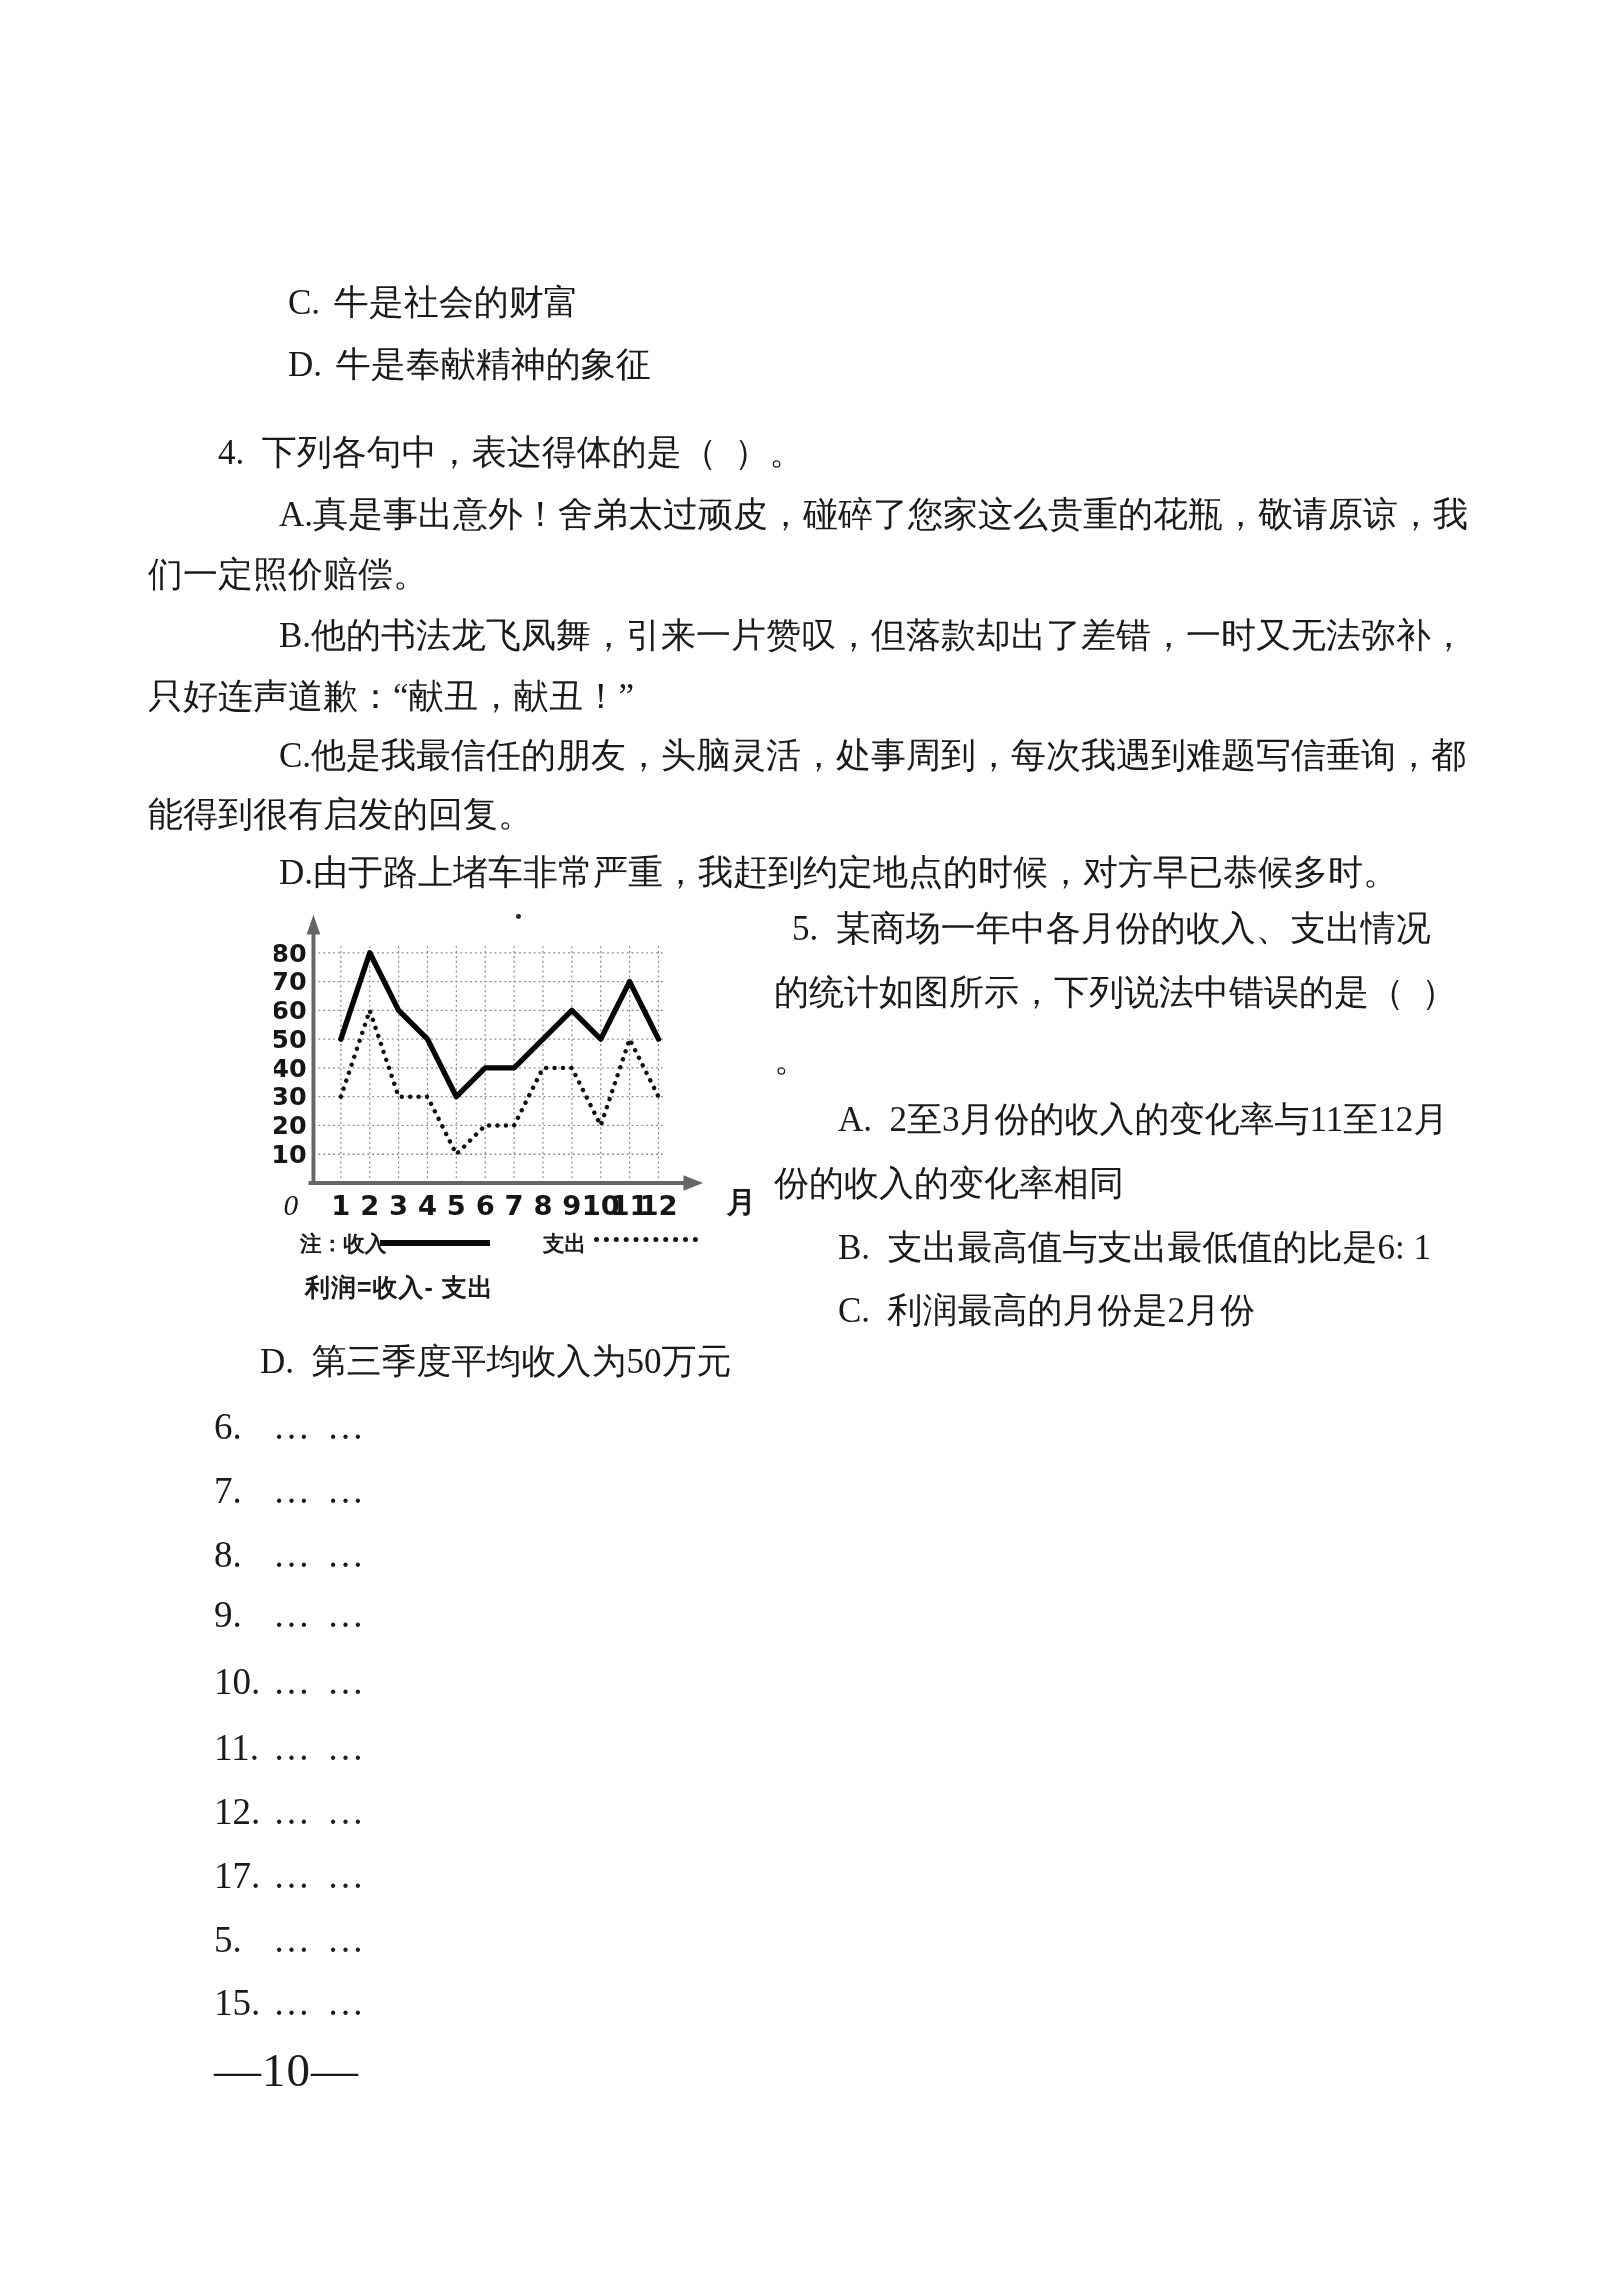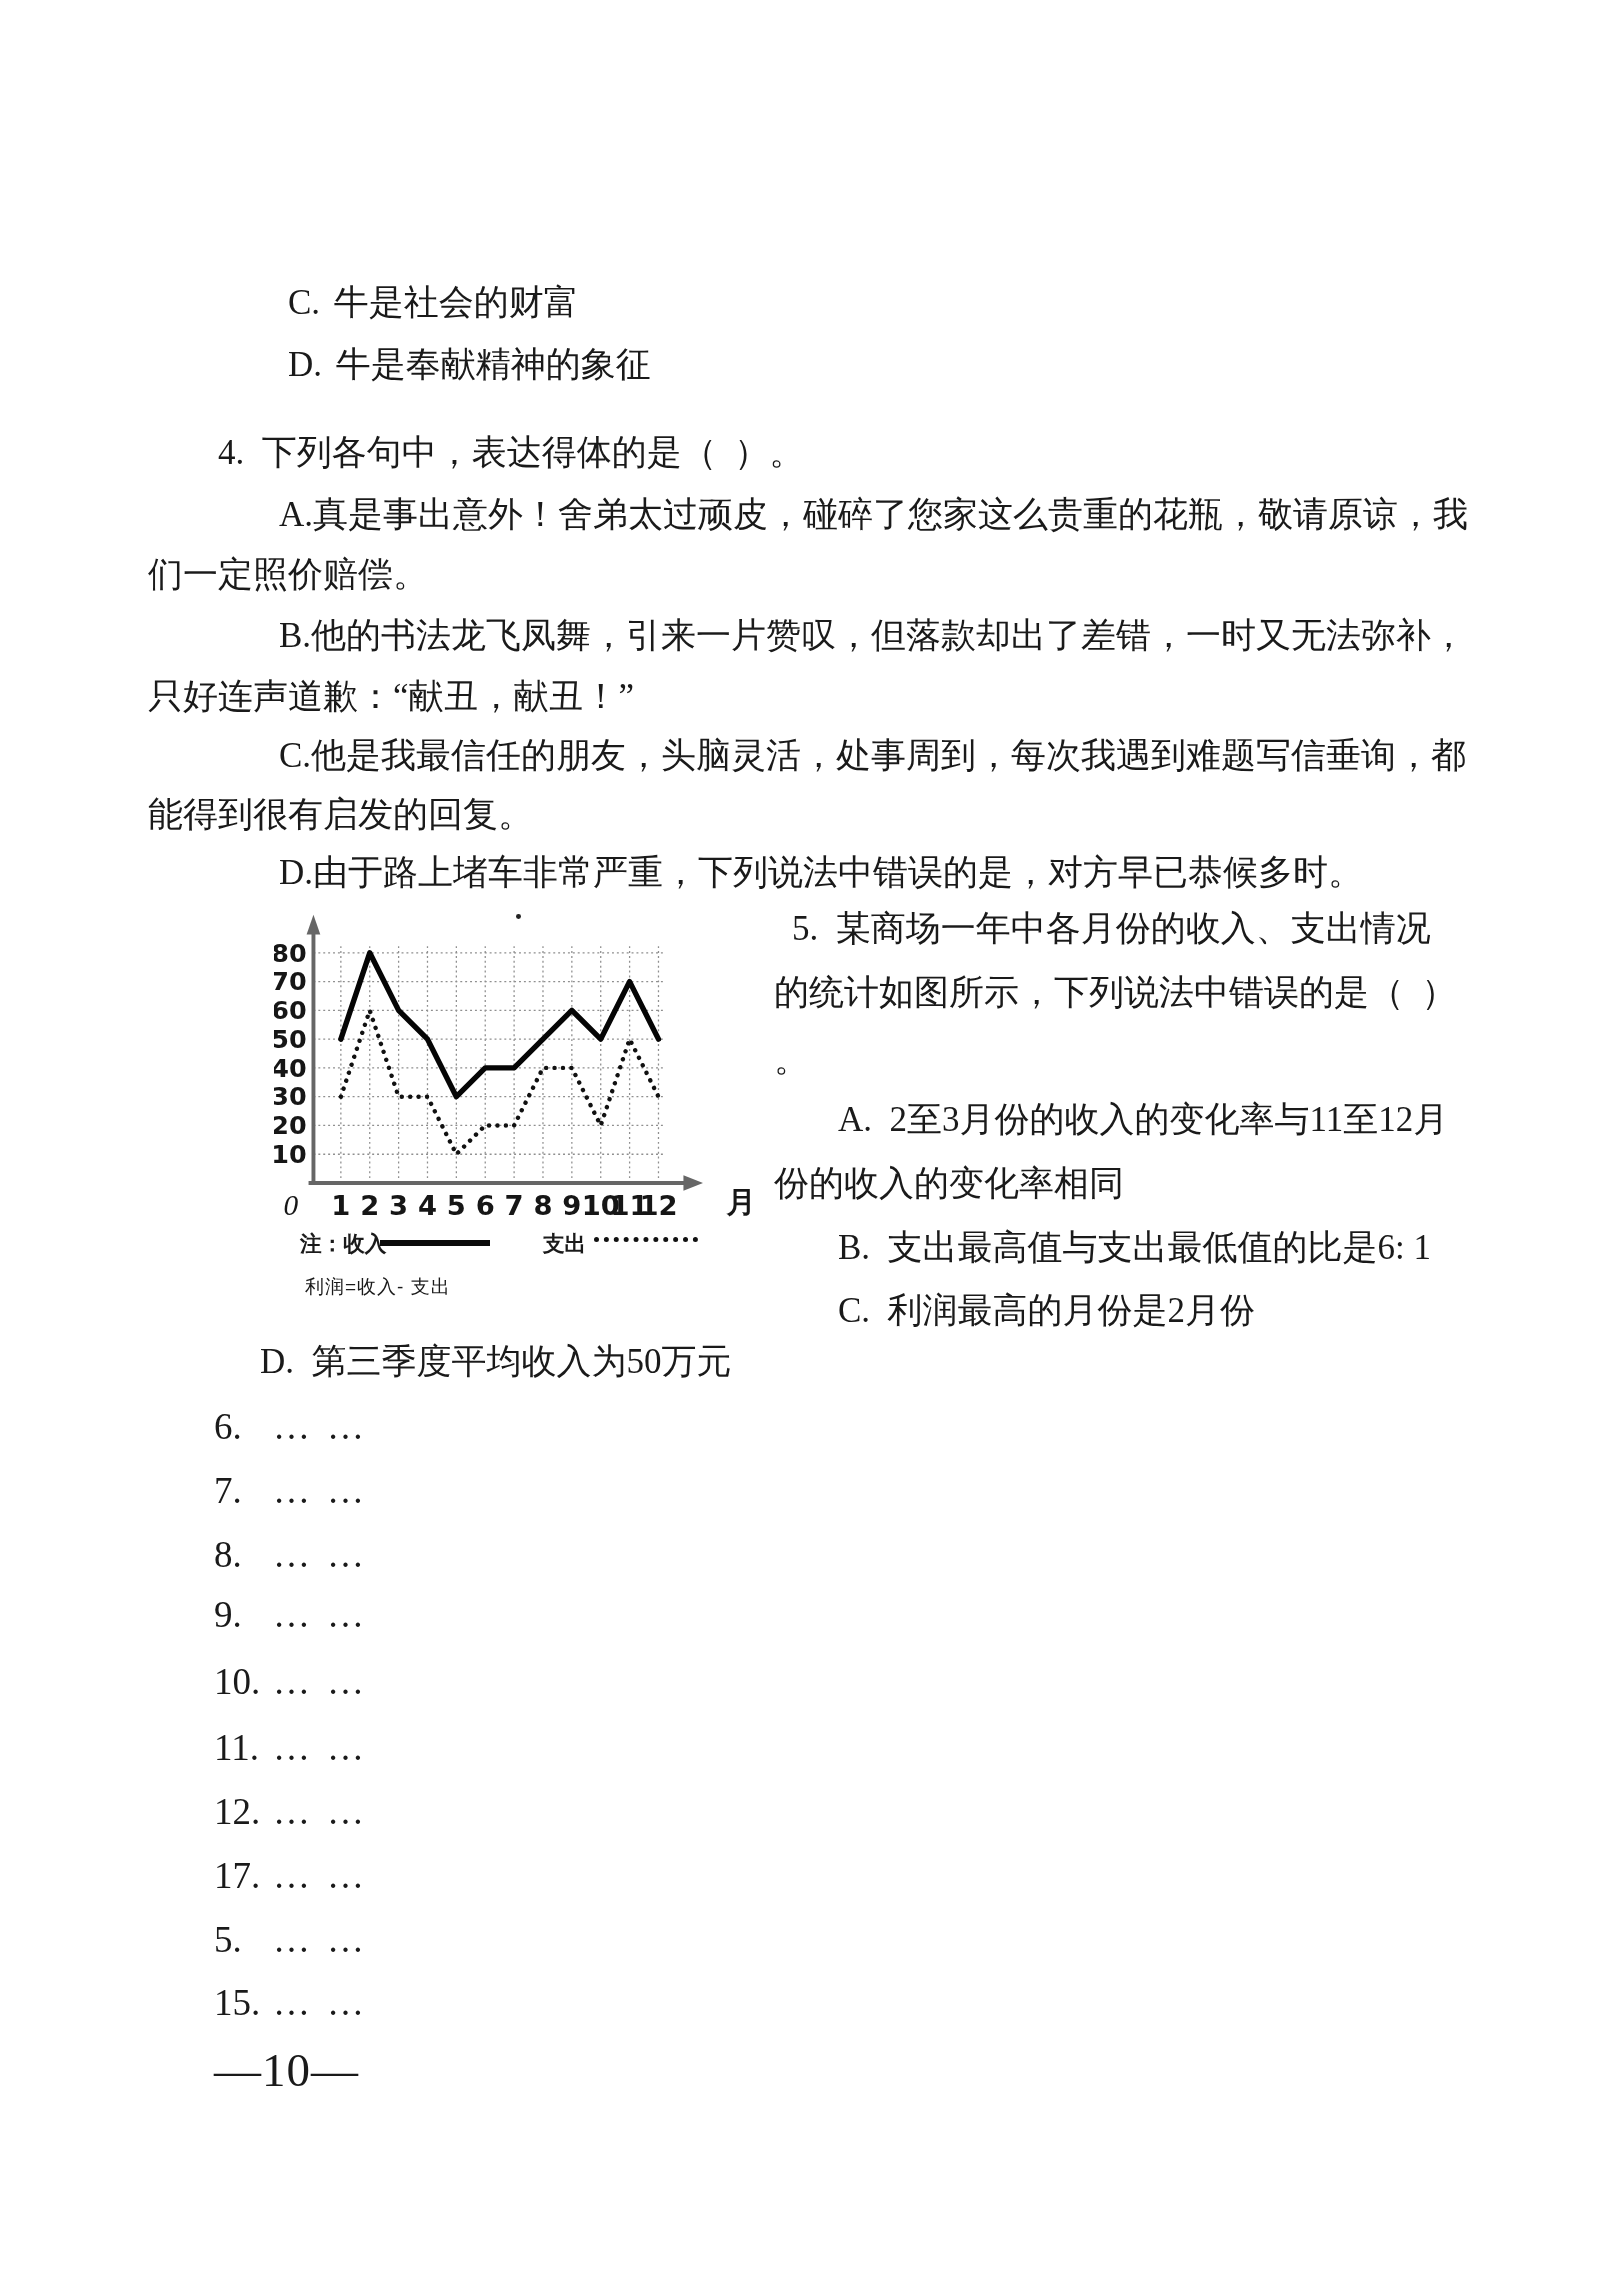--- a/index.html
+++ b/index.html
@@ -6,21 +6,21 @@
   body{width:1621px;height:2293px;position:relative;font-family:"Liberation Serif",serif;color:#1a1a1a;}
   .page{position:absolute;left:0;top:0;width:1621px;height:2293px;background:#fff;overflow:hidden;}
   .line{position:absolute;white-space:pre;font-size:35px;line-height:1.15;transform:translateY(-50%);}
   .opt-label{display:inline-block;margin-right:13.7px;}
   .item-row{position:absolute;white-space:pre;font-size:37px;transform:translateY(-50%);}
   .item-num{display:inline-block;min-width:59px;}
   .item-dots{letter-spacing:3.9px;}
   .pagenum{position:absolute;font-size:47px;transform:translateY(-50%);letter-spacing:1px;}
   .chart-wrap{position:absolute;left:274px;top:907px;width:490px;height:323px;}
   .legend-text{position:absolute;font-family:"Liberation Sans",sans-serif;font-weight:700;font-size:21.6px;transform:translateY(-50%);white-space:pre;}
-  .formula{position:absolute;font-family:"Liberation Sans",sans-serif;font-weight:400;font-size:19px;transform:translateY(-50%);letter-spacing:1px;}
+  .formula{position:absolute;font-family:"Liberation Sans",sans-serif;font-weight:700;font-size:25px;transform:translateY(-50%);letter-spacing:1px;}
   .swatch-solid{position:absolute;height:5.9px;background:#0b0b0b;}
   .swatch-dotted{position:absolute;height:0;border-top:5.9px dotted #111;}
   .stray-dot{position:absolute;width:4.9px;height:4.9px;background:#222;border-radius:50%;}
   .gridline{stroke:#8f8f8f;stroke-width:1.3;stroke-dasharray:2 3;fill:none;}
   .axis{stroke:#666;stroke-width:4;fill:none;}
   .arrowhead{fill:#666;stroke:none;}
   .income-line{fill:none;stroke:#050505;stroke-width:5.5;stroke-linejoin:round;stroke-linecap:round;}
   .expense-line{fill:none;stroke:#111;stroke-width:4.5;stroke-dasharray:0.1 8.5;stroke-linecap:round;stroke-linejoin:round;}
   .ytick{font-family:"DejaVu Sans",sans-serif;font-size:26px;font-weight:700;fill:#161616;text-anchor:end;}
   .xtick{font-family:"DejaVu Sans",sans-serif;font-size:28px;font-weight:700;fill:#161616;text-anchor:middle;}
@@ -35,21 +35,21 @@
   <div class="line" style="left:288px;top:303px"><span class="opt-label">C.</span><span>牛是社会的财富</span></div>
   <div class="line" style="left:288px;top:365px"><span class="opt-label">D.</span><span>牛是奉献精神的象征</span></div>
 
   <div class="line" style="left:218px;top:453px">4.  下列各句中，表达得体的是（  ）。</div>
   <div class="line" style="left:279px;top:515px">A.真是事出意外！舍弟太过顽皮，碰碎了您家这么贵重的花瓶，敬请原谅，我</div>
   <div class="line" style="left:148px;top:575px">们一定照价赔偿。</div>
   <div class="line" style="left:279px;top:636px">B.他的书法龙飞凤舞，引来一片赞叹，但落款却出了差错，一时又无法弥补，</div>
   <div class="line" style="left:148px;top:697px">只好连声道歉：“献丑，献丑！”</div>
   <div class="line" style="left:279px;top:756px">C.他是我最信任的朋友，头脑灵活，处事周到，每次我遇到难题写信垂询，都</div>
   <div class="line" style="left:148px;top:815px">能得到很有启发的回复。</div>
-  <div class="line" style="left:279px;top:873px">D.由于路上堵车非常严重，下列说法中错误的是，对方早已恭候多时。</div>
+  <div class="line" style="left:279px;top:873px">D.由于路上堵车非常严重，我赶到约定地点的时候，对方早已恭候多时。</div>
 
   <div class="line" style="left:792px;top:929px">5.  某商场一年中各月份的收入、支出情况</div>
   <div class="line" style="left:774px;top:993px">的统计如图所示，下列说法中错误的是（  ）</div>
   <div class="line" style="left:774px;top:1060px">。</div>
   <div class="line" style="left:838px;top:1120px">A.  2至3月份的收入的变化率与11至12月</div>
   <div class="line" style="left:774px;top:1184px">份的收入的变化率相同</div>
   <div class="line" style="left:838px;top:1248px">B.  支出最高值与支出最低值的比是6: 1</div>
   <div class="line" style="left:838px;top:1311px">C.  利润最高的月份是2月份</div>
   <div class="line" style="left:260px;top:1362px">D.  第三季度平均收入为50万元</div>
 

